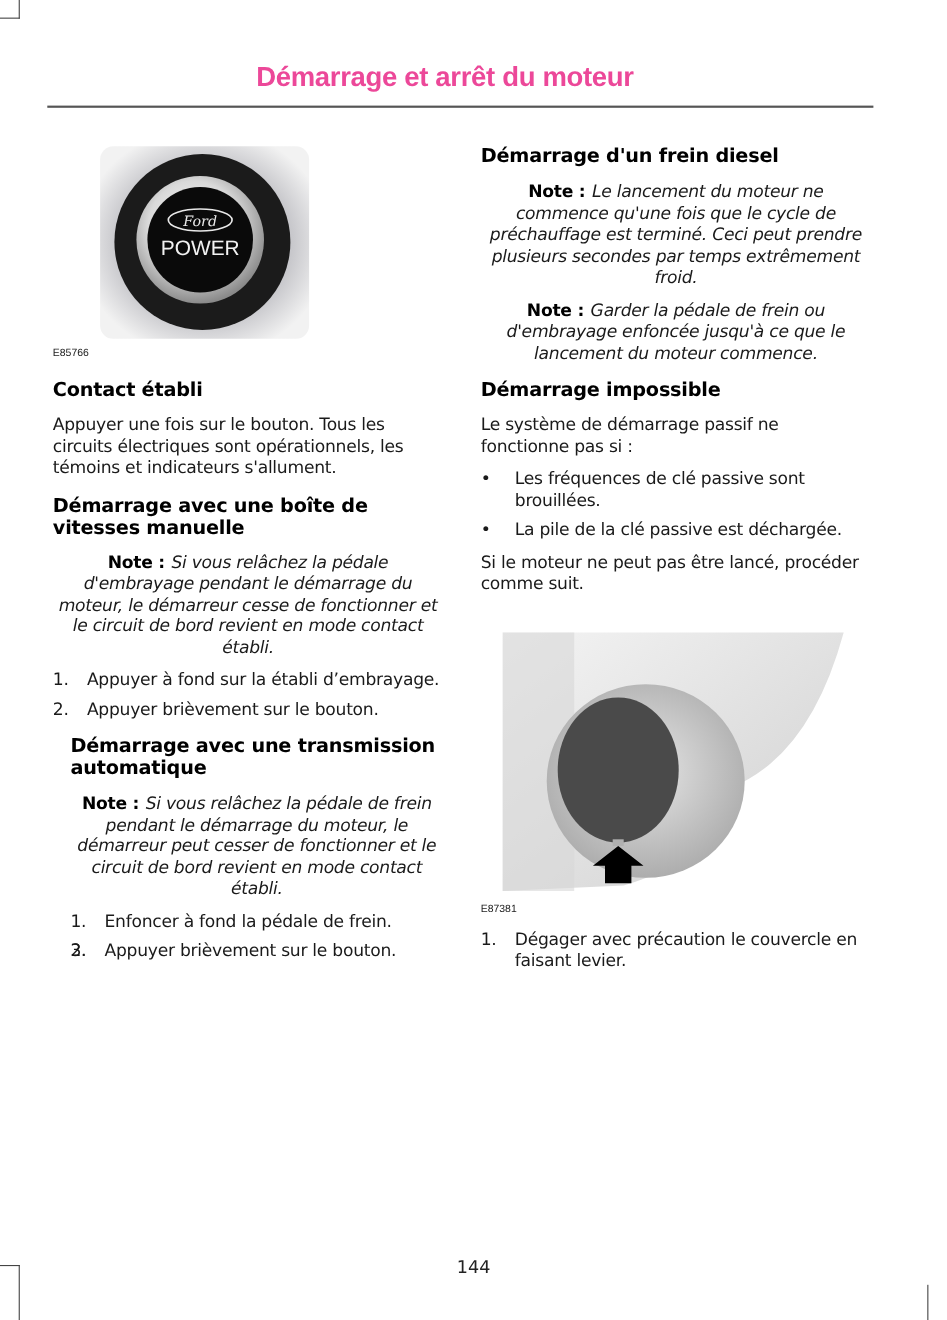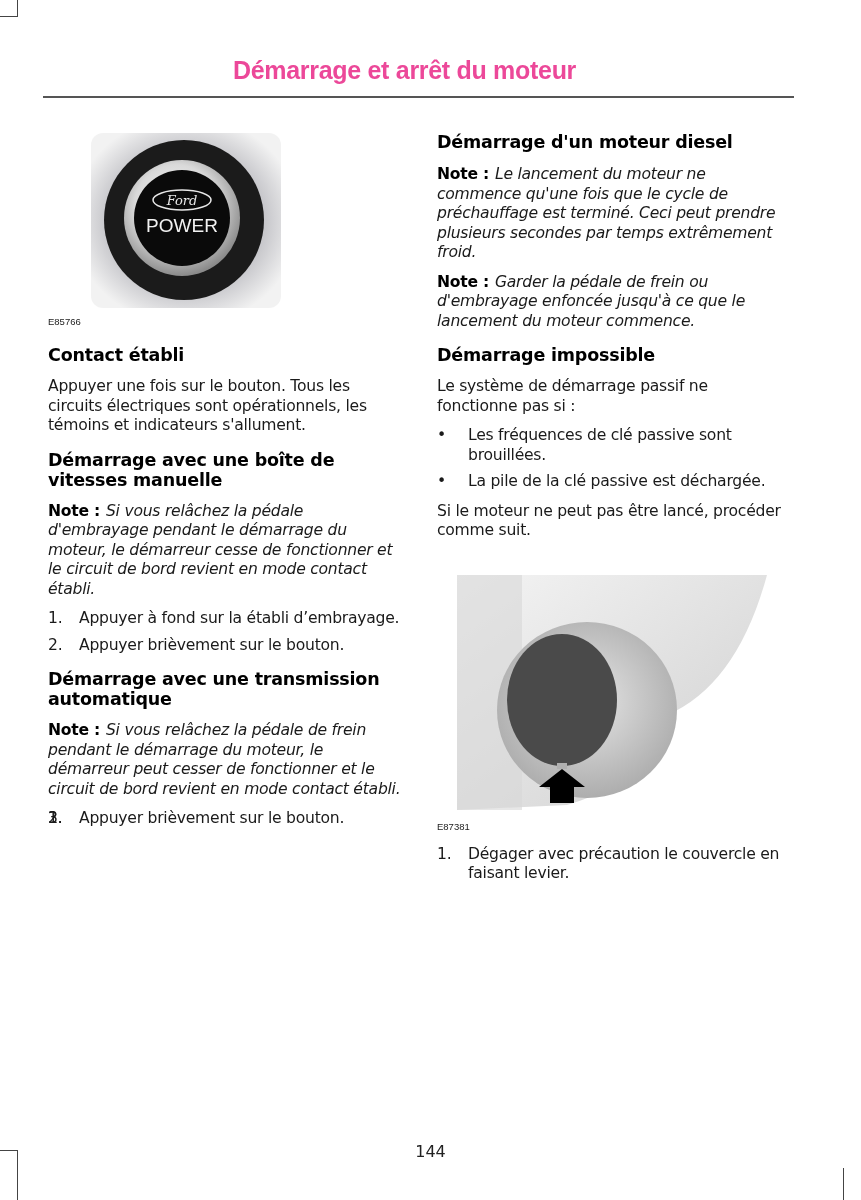--- a/index.html
+++ b/index.html
@@ -16,21 +16,21 @@
                 letter-spacing: -0.3px; color: #ec4899; }
   .title-rule { position: absolute; left: 43px; top: 96px; width: 751px; height: 2px; background: #555; }
 
   .col { position: absolute; width: 355px; }
   .col-left { left: 48px; top: 128px; }
   .col-right { left: 437px; top: 128px; }
 
   h2 { font-family: "DejaVu Sans", sans-serif; font-weight: bold; font-size: 17.5px;
        line-height: 20px; margin: 0 0 12px 0; color: #000; letter-spacing: -0.2px; }
   p { font-size: 15.6px; line-height: 19.5px; margin: 0 0 10px 0; letter-spacing: -0.25px; }
-  .note { font-size: 15.6px; line-height: 19.5px; margin: 0 0 10px 0; letter-spacing: -0.25px; }
+  .note { font-size: 15.6px; line-height: 19.5px; margin: 0 0 10px 0; letter-spacing: -0.25px; text-align: center; }
   .note .note-label { font-weight: bold; font-style: normal; color: #000; margin-right: 6px; }
   .note .note-text { font-style: italic; }
   ol, ul { list-style: none; margin: 0 0 10px 0; padding: 0; }
   li { position: relative; padding-left: 31px; font-size: 15.6px; line-height: 19.5px;
        margin-bottom: 7px; letter-spacing: -0.25px; }
   li .marker { position: absolute; left: 0; top: 0; }
 
   .figure { position: relative; }
   .fig-caption { font-family: "Liberation Sans", sans-serif; font-size: 9.5px; color: #222; }
 
@@ -83,37 +83,37 @@
     <h2 style="margin-bottom:12px;">Démarrage avec une boîte de vitesses manuelle</h2>
     <div class="note">
       <span class="note-label">Note :</span><span class="note-text">Si vous relâchez la pédale d'embrayage pendant le démarrage du moteur, le démarreur cesse de fonctionner et le circuit de bord revient en mode contact établi.</span>
     </div>
     <ol>
       <li><span class="marker">1.</span><span>Appuyer à fond sur la établi d’embrayage.</span></li>
       <li><span class="marker">2.</span><span>Appuyer brièvement sur le bouton.</span></li>
     </ol>
   </div>
 
-  <div style="margin-top:14px;">
+  <div style="margin-top:14px;margin-left:16px;">
     <h2 style="margin-bottom:12px;">Démarrage avec une transmission automatique</h2>
     <div class="note">
       <span class="note-label">Note :</span><span class="note-text">Si vous relâchez la pédale de frein pendant le démarrage du moteur, le démarreur peut cesser de fonctionner et le circuit de bord revient en mode contact établi.</span>
     </div>
     <ol>
-      <li><span class="marker">1.</span></li>
+      <li><span class="marker">1.</span><span>Enfoncer à fond la pédale de frein.</span></li>
       <li><span class="marker">2.</span></li>
       <li><span class="marker">3.</span><span>Appuyer brièvement sur le bouton.</span></li>
     </ol>
   </div>
 </div>
 
 <div class="col col-right">
 
   <div style="margin-top:4px;">
-    <h2 style="margin-bottom:13px;">Démarrage d'un moteur diesel</h2>
+    <h2 style="margin-bottom:13px;">Démarrage d'un frein diesel</h2>
     <div class="note">
       <span class="note-label">Note :</span><span class="note-text">Le lancement du moteur ne commence qu'une fois que le cycle de préchauffage est terminé. Ceci peut prendre plusieurs secondes par temps extrêmement froid.</span>
     </div>
     <div class="note">
       <span class="note-label">Note :</span><span class="note-text">Garder la pédale de frein ou d'embrayage enfoncée jusqu'à ce que le lancement du moteur commence.</span>
     </div>
   </div>
 
   <div style="margin-top:14px;">
     <h2>Démarrage impossible</h2>

